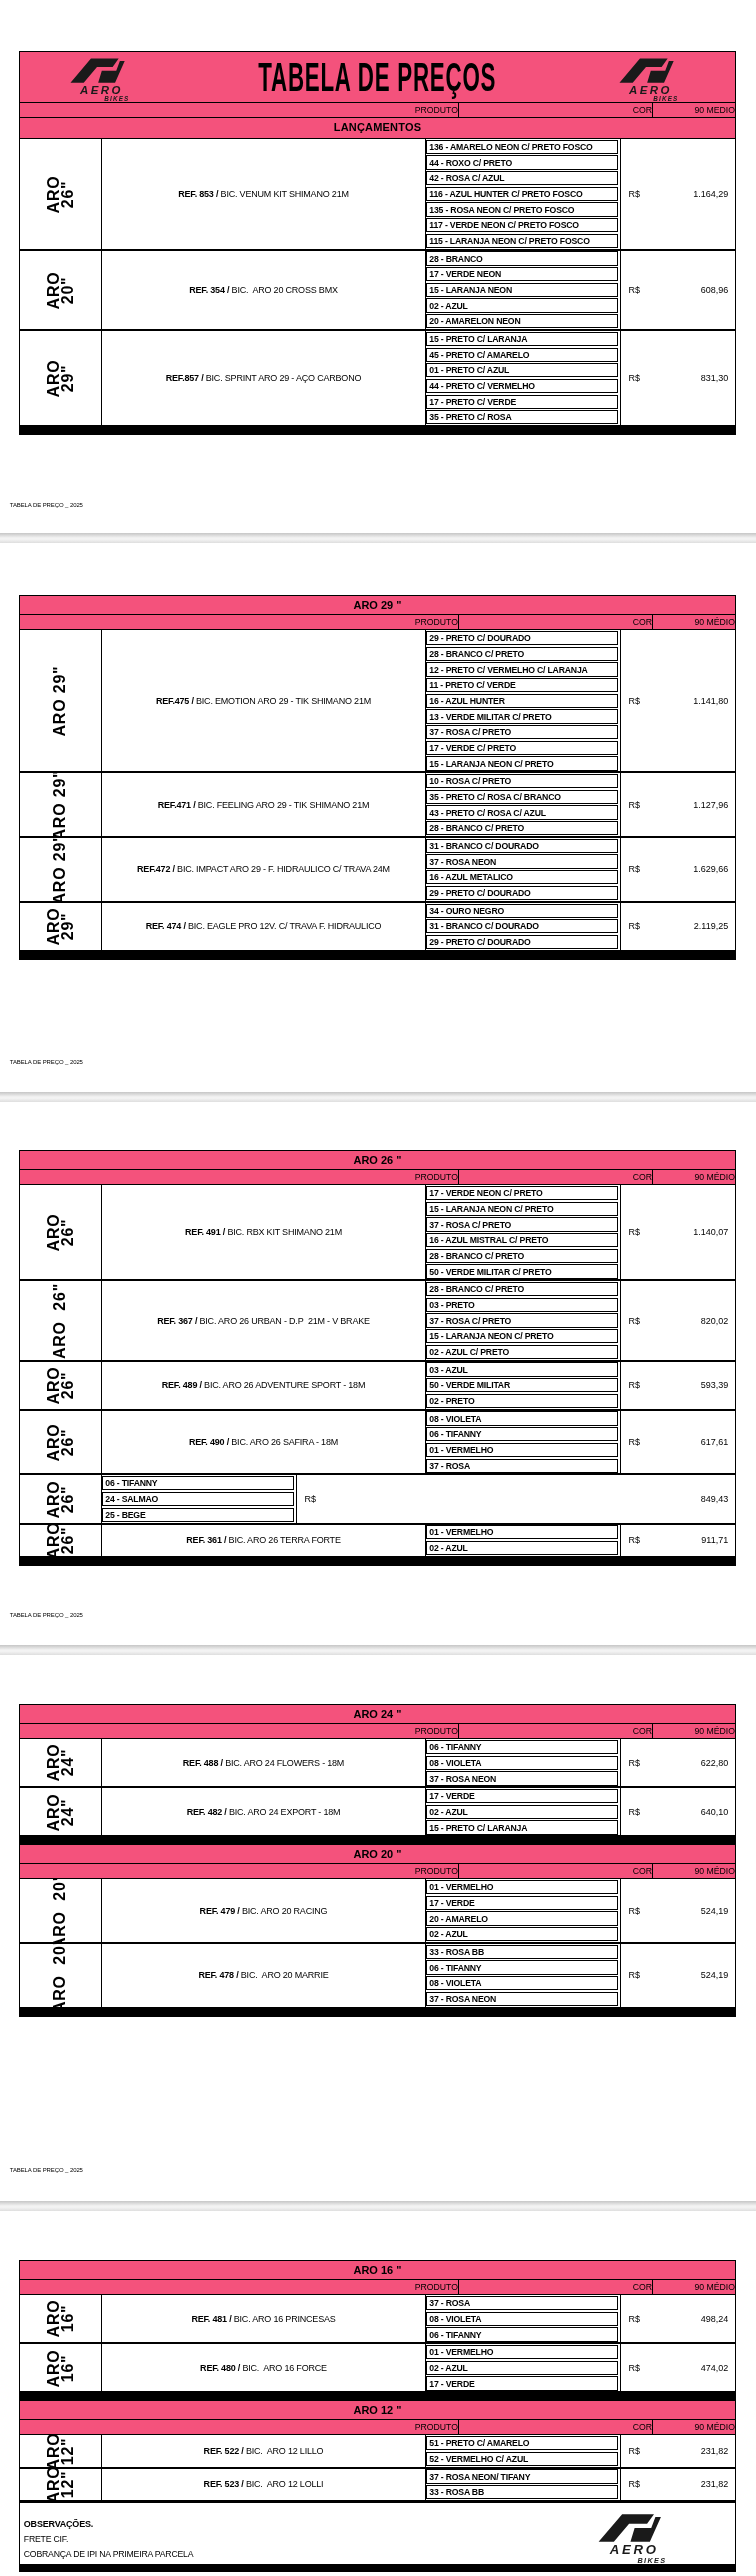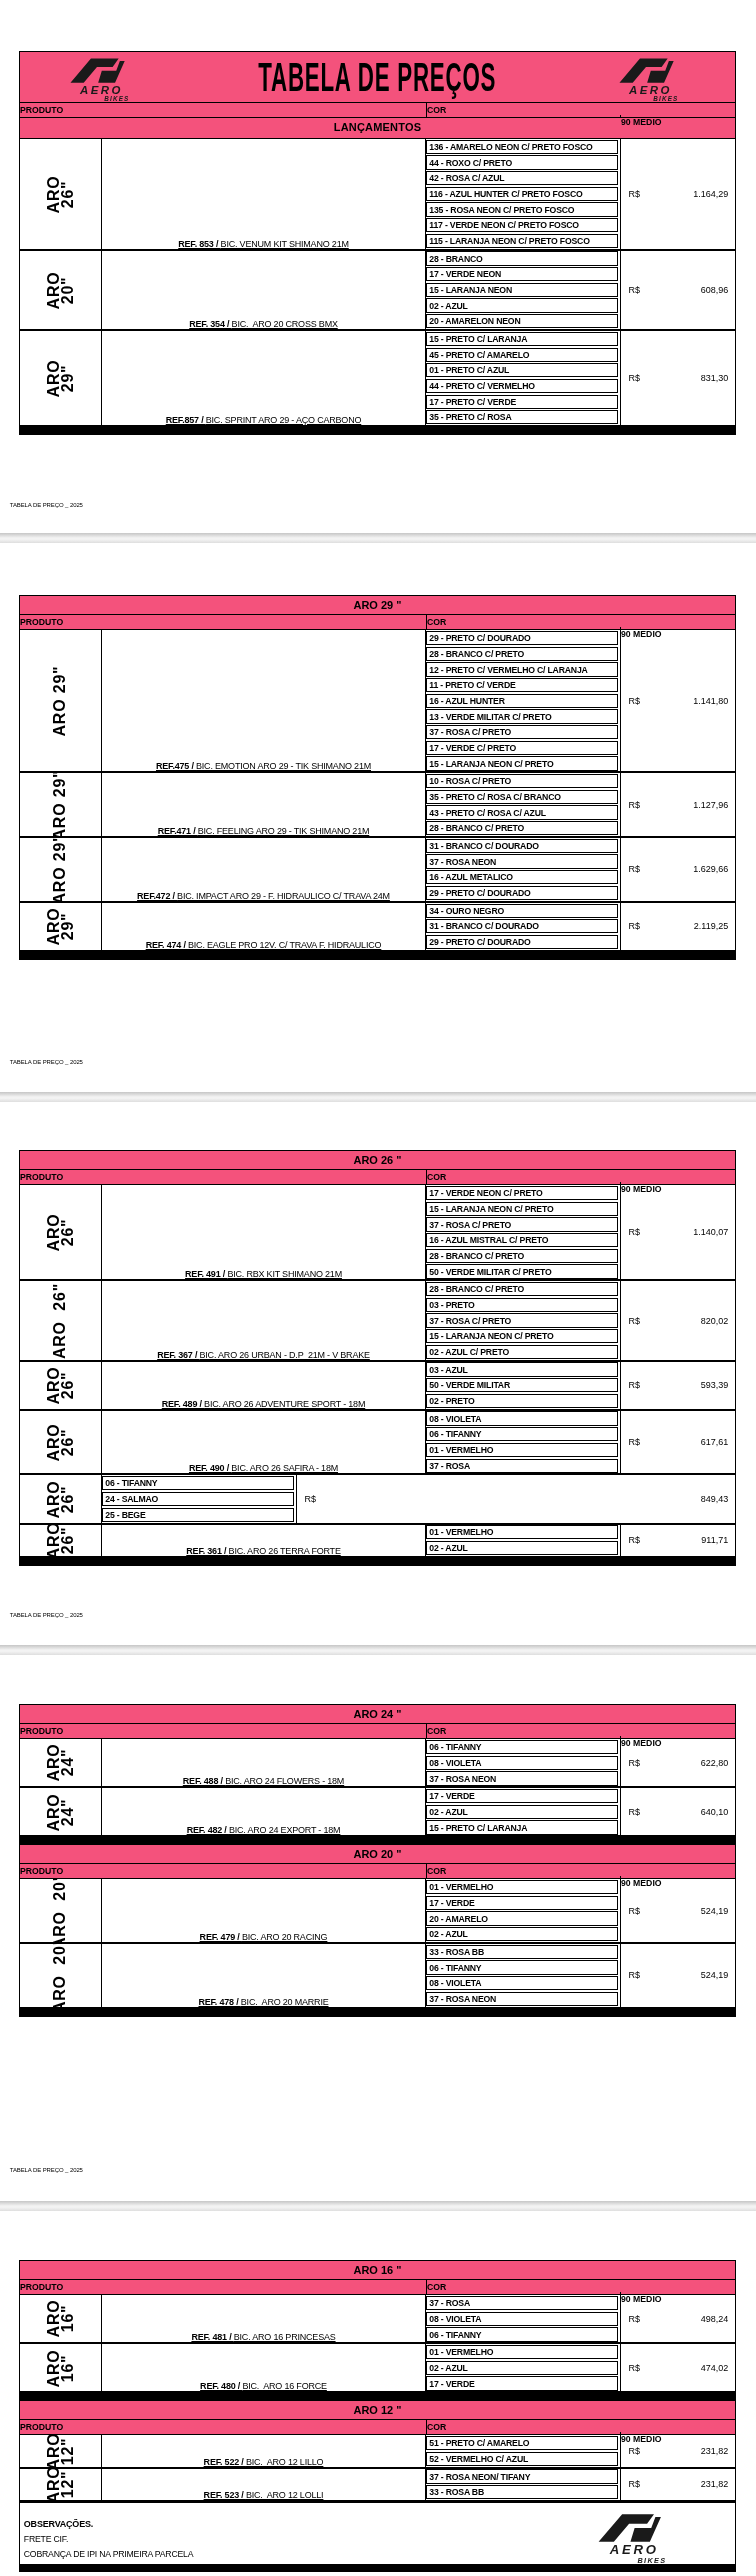--- a/index.html
+++ b/index.html
@@ -22,46 +22,46 @@
   }
   .corner-logo{position:absolute;top:3px;}
   .corner-logo.left{left:45px;}
   .corner-logo.right{right:45px;}
   .aro-band{
     height:18px;line-height:18px;background:var(--pink);
     border-bottom:1.9px solid #000;text-align:center;font-weight:bold;font-size:11px;
   }
   .cols-row{
     display:flex;height:14.4px;line-height:14.4px;background:var(--pink);
-    border-bottom:1.9px solid #000;font-weight:bold;font-size:8.7px;text-align:left;
+    border-bottom:1.9px solid #000;font-weight:normal;font-size:8.7px;text-align:right;padding-left:32px;
   }
   .cols-row .c-prod{width:406px;}
   .cols-row .c-cor{width:194px;border-left:1.1px solid #000;box-sizing:border-box;}
-  .cols-row .c-med{flex:1;border-left:1.1px solid #000;box-sizing:border-box;margin-top:12px;}
+  .cols-row .c-med{flex:1;border-left:1.1px solid #000;box-sizing:border-box;}
   .lanc-row{
     height:19.7px;line-height:19.7px;background:var(--pink);
     border-bottom:1.1px solid #000;text-align:center;font-weight:bold;font-size:11px;
     letter-spacing:0.2px;
   }
   
   .prow{display:flex;border-bottom:2.3px solid #000;background:#fff;}
   .prow:last-of-type{border-bottom:none;}
   .aro-cell{
     width:82px;border-right:1.1px solid #000;box-sizing:border-box;
     display:flex;align-items:center;justify-content:center;overflow:hidden;
   }
   .aro-label{
     transform:rotate(-90deg);font-weight:bold;font-size:16px;line-height:14.4px;
     letter-spacing:0.8px;white-space:pre;text-align:center;
     transform-origin:center;font-stretch:condensed;
   }
   .prod-cell{
     width:324px;border-right:1.1px solid #000;box-sizing:border-box;
-    display:flex;align-items:flex-end;justify-content:center;
-    font-size:9px;text-align:center;padding:0 4.5px;letter-spacing:-0.2px;text-decoration:underline;
+    display:flex;align-items:center;justify-content:center;
+    font-size:9px;text-align:center;padding:0 4.5px;letter-spacing:-0.2px;
   }
   .prod-cell .ref{font-weight:bold;white-space:pre;}
   .prod-cell .desc{font-weight:normal;white-space:pre-wrap;}
   .cor-col{
     width:194px;box-sizing:border-box;display:flex;flex-direction:column;
     justify-content:space-between;padding:0;
   }
   .color-cell{
     height:14.3px;margin:0.7px 2.3px 0.7px 0;border:1px solid #000;
     box-sizing:border-box;display:flex;align-items:center;

